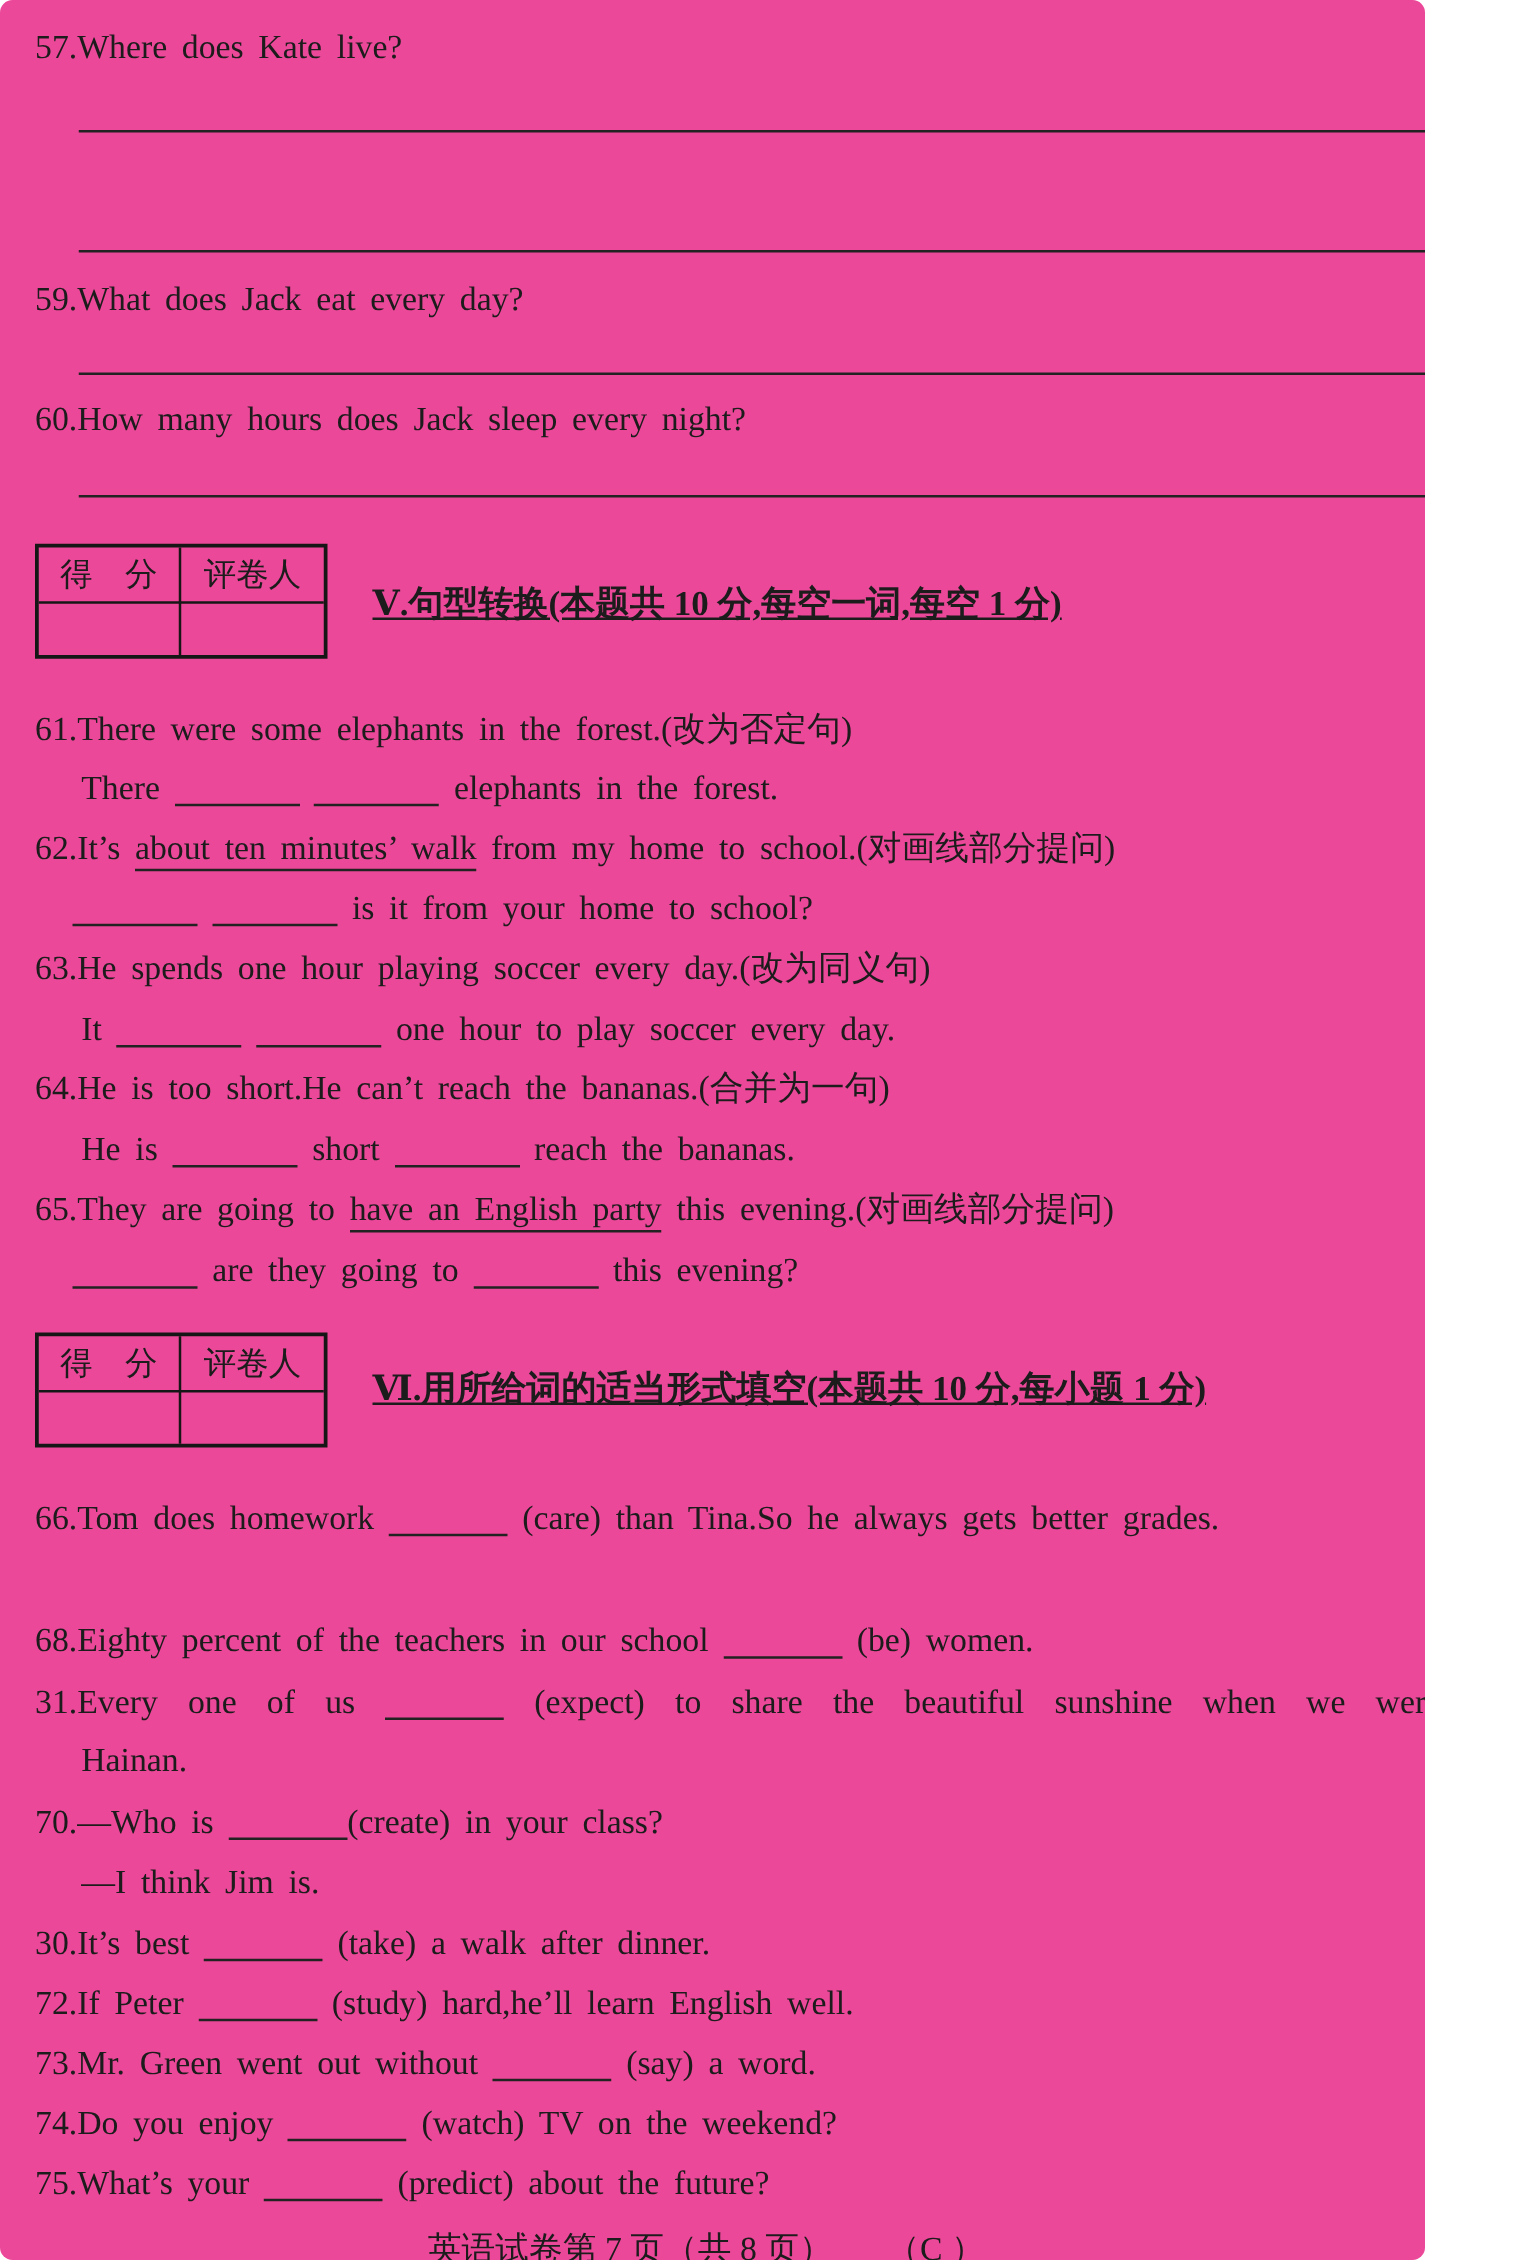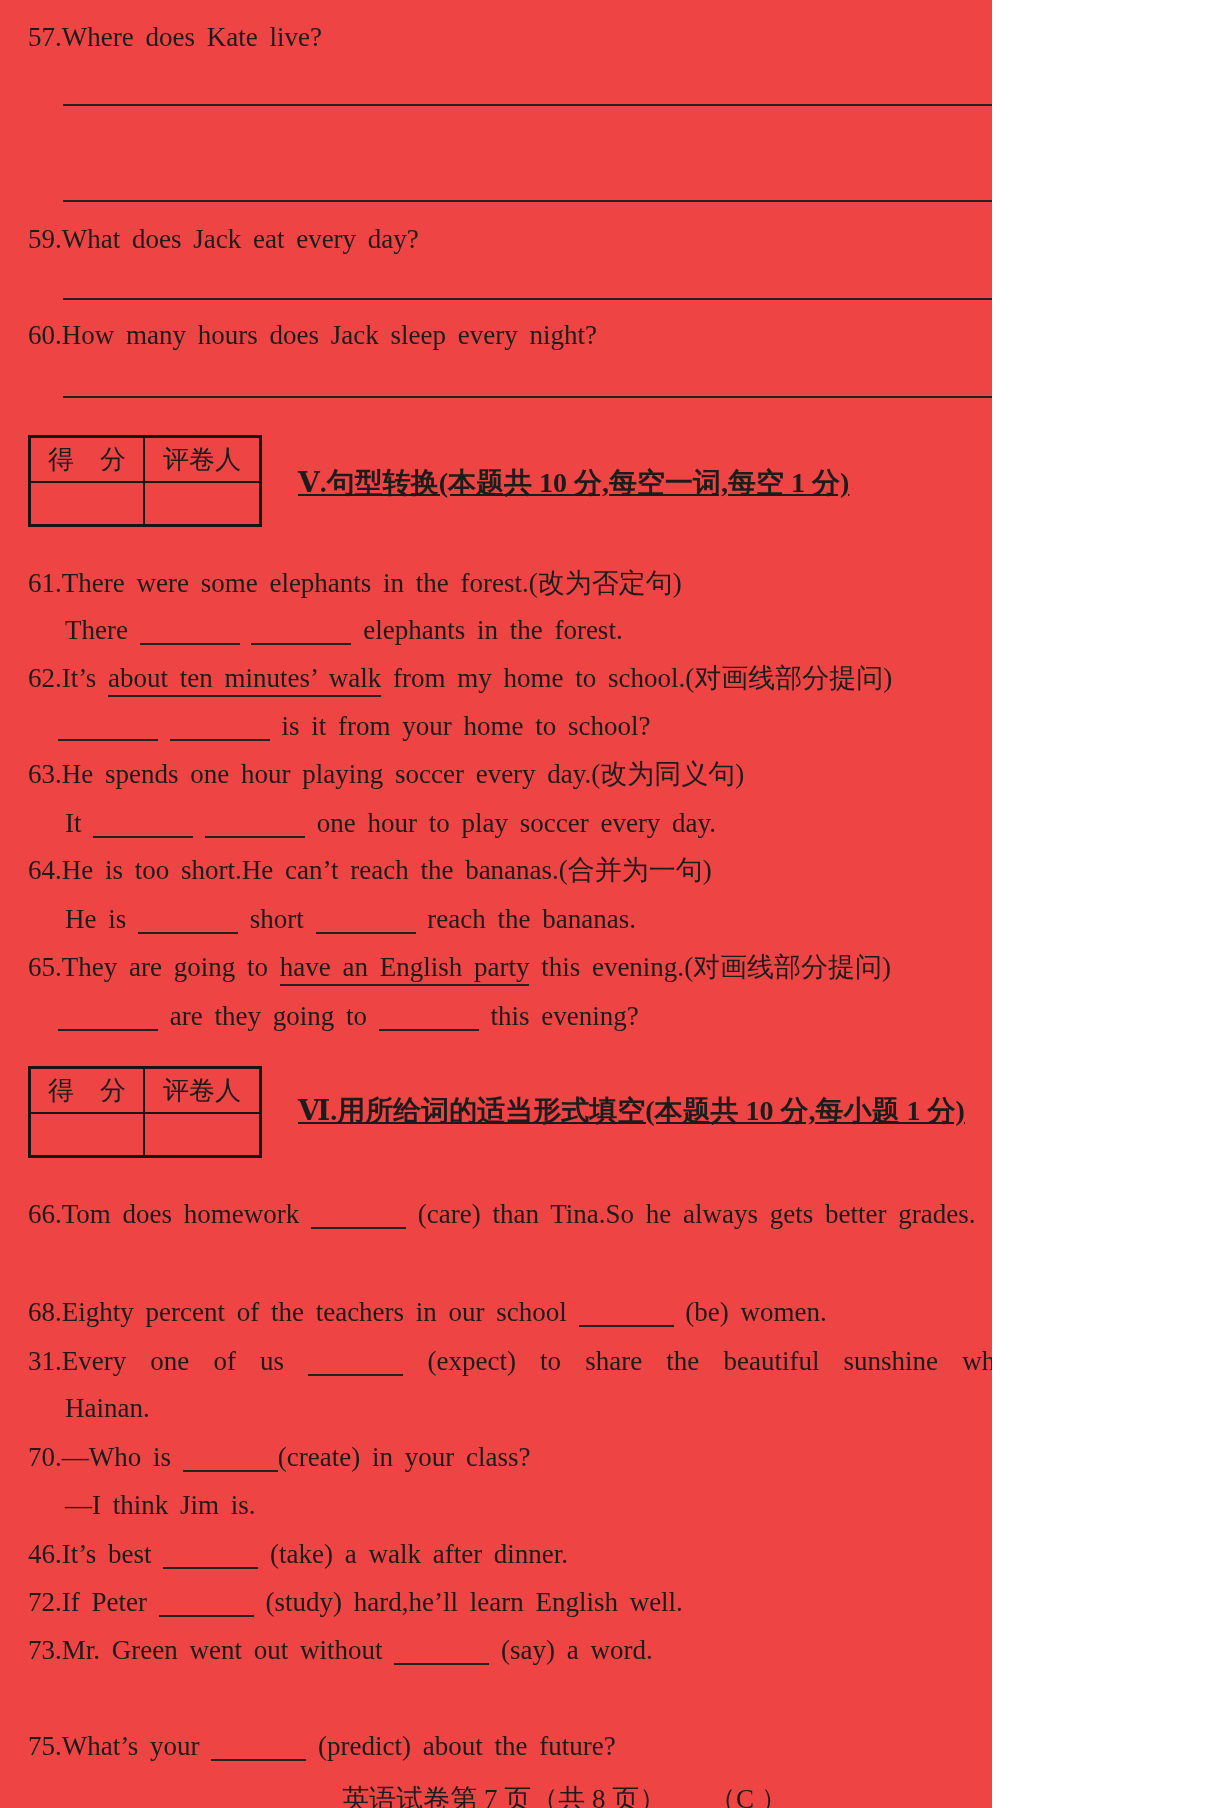--- a/index.html
+++ b/index.html
@@ -1,23 +1,24 @@
 <!DOCTYPE html>
 <html><head>
 <meta charset="utf-8">
 <style>
   html,body{margin:0;padding:0;background:#ffffff;}
   #page{
     position:relative;
-    width:992px;
+    width:1140px;
     height:1808px;
-    background:#ef4444;
+    background:#ec4899;
     overflow:hidden;
     font-family:"Liberation Serif","DejaVu Serif",serif;
     color:#1c1c1c;
+    border-radius:10px;
   }
   .line{
     position:absolute;
     left:28px;
     white-space:nowrap;
     font-size:27px;
     line-height:34px;
     word-spacing:5px;
   }
   .ans{left:65px;}
@@ -131,26 +132,27 @@
 
 
   <div class="line" style="top:1295px"><span>68.</span><span>Eighty percent of the teachers in our school</span> <span class="blank sm"></span> <span>(be)</span> <span>women.</span></div>
 
   <div class="line justify" style="top:1344px"><span>31.</span><span>Every one of us</span> <span class="blank sm"></span> <span>(expect)</span> <span>to share the beautiful sunshine when we were in</span></div>
   <div class="line ans" style="top:1391px"><span>Hainan.</span></div>
 
   <div class="line" style="top:1440px"><span>70.</span><span>—Who is</span> <span class="blank sm"></span><span>(create)</span> <span>in your class?</span></div>
   <div class="line ans" style="top:1488px"><span>—I think Jim is.</span></div>
 
-  <div class="line" style="top:1537px"><span>46.</span><span>It’s best</span> <span class="blank sm"></span> <span>(take)</span> <span>a walk after dinner.</span></div>
+  <div class="line" style="top:1537px"><span>30.</span><span>It’s best</span> <span class="blank sm"></span> <span>(take)</span> <span>a walk after dinner.</span></div>
 
   <div class="line" style="top:1585px"><span>72.</span><span>If Peter</span> <span class="blank sm"></span> <span>(study)</span> <span>hard,he’ll learn English well.</span></div>
 
   <div class="line" style="top:1633px"><span>73.</span><span>Mr. Green went out without</span> <span class="blank sm"></span> <span>(say)</span> <span>a word.</span></div>
 
+  <div class="line" style="top:1681px"><span>74.</span><span>Do you enjoy</span> <span class="blank sm"></span> <span>(watch)</span> <span>TV on the weekend?</span></div>
 
   <div class="line" style="top:1729px"><span>75.</span><span>What’s your</span> <span class="blank sm"></span> <span>(predict)</span> <span>about the future?</span></div>
 
   <div class="footer" style="top:1781px">
     <span>英语试卷第 7 页（共 8 页）</span>
     <span>（C ）</span>
   </div>
 
 </div>
 

